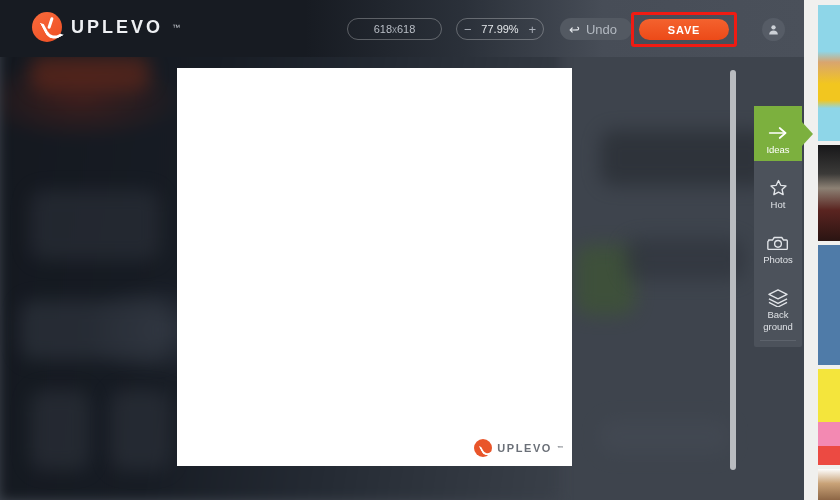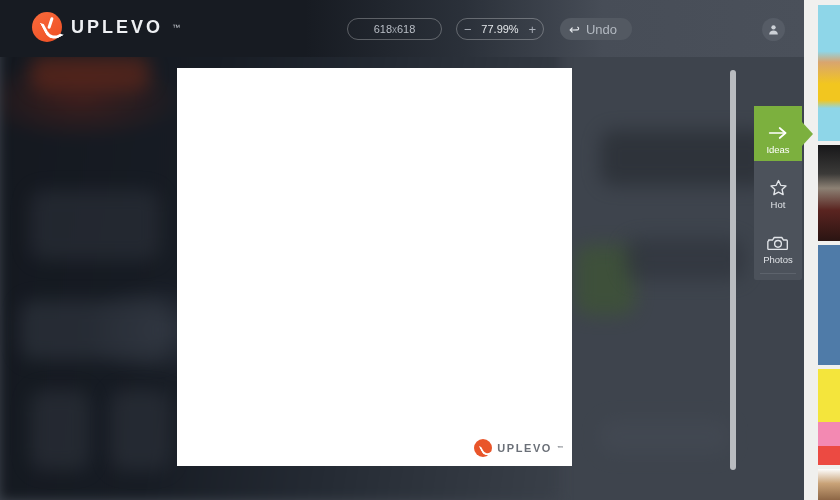--- a/index.html
+++ b/index.html
@@ -187,20 +187,25 @@
       <span class="sign">−</span>
       <span class="zval">77.99%</span>
       <span class="sign">+</span>
     </div>
 
     <div class="undo">
       <span class="arrow">↩</span>
       <span class="lbl">Undo</span>
     </div>
 
+    <div class="save-wrap">
+      <div class="save-ring">
+        <button class="save-btn">SAVE</button>
+      </div>
+    </div>
 
     <div class="avatar">
       <svg width="13" height="13" viewBox="0 0 24 24">
           <circle cx="12" cy="8" r="4"></circle>
           <path d="M4 21c0-4.4 3.6-7 8-7s8 2.6 8 7z"></path>
         </svg>
     </div>
   </div>
 
   <div class="canvas">
@@ -238,20 +243,31 @@
     <div class="rail-item">
       <span class="ic">
         <svg width="22" height="18" viewBox="0 0 26 20" fill="none" stroke="#e2e5e9" stroke-width="1.6" stroke-linejoin="round">
             <path d="M2 6.5h4.5L8.5 3.5h9l2 3H23a1 1 0 011 1v9a1 1 0 01-1 1H2a1 1 0 01-1-1v-8a1 1 0 011-1z"></path>
             <circle cx="13" cy="11" r="4"></circle>
           </svg>
       </span>
       <span class="t">Photos</span>
     </div>
 
+    <div class="rail-item">
+      <span class="ic">
+        <svg width="22" height="19" viewBox="0 0 24 21" fill="none" stroke="#e2e5e9" stroke-width="1.5" stroke-linejoin="round">
+            <path d="M12 2L2 7l10 5 10-5z"></path>
+            <path d="M2 12l10 5 10-5"></path>
+            <path d="M2 16l10 5 10-5"></path>
+          </svg>
+      </span>
+      <span class="t">Back</span>
+      <span class="t">ground</span>
+    </div>
 
     <div class="rail-sep"></div>
 
   </div>
 
   <div class="panel">
     <div class="thumb th1"></div>
     <div class="thumb th2"></div>
     <div class="thumb th3"></div>
     <div class="thumb th4"></div>

